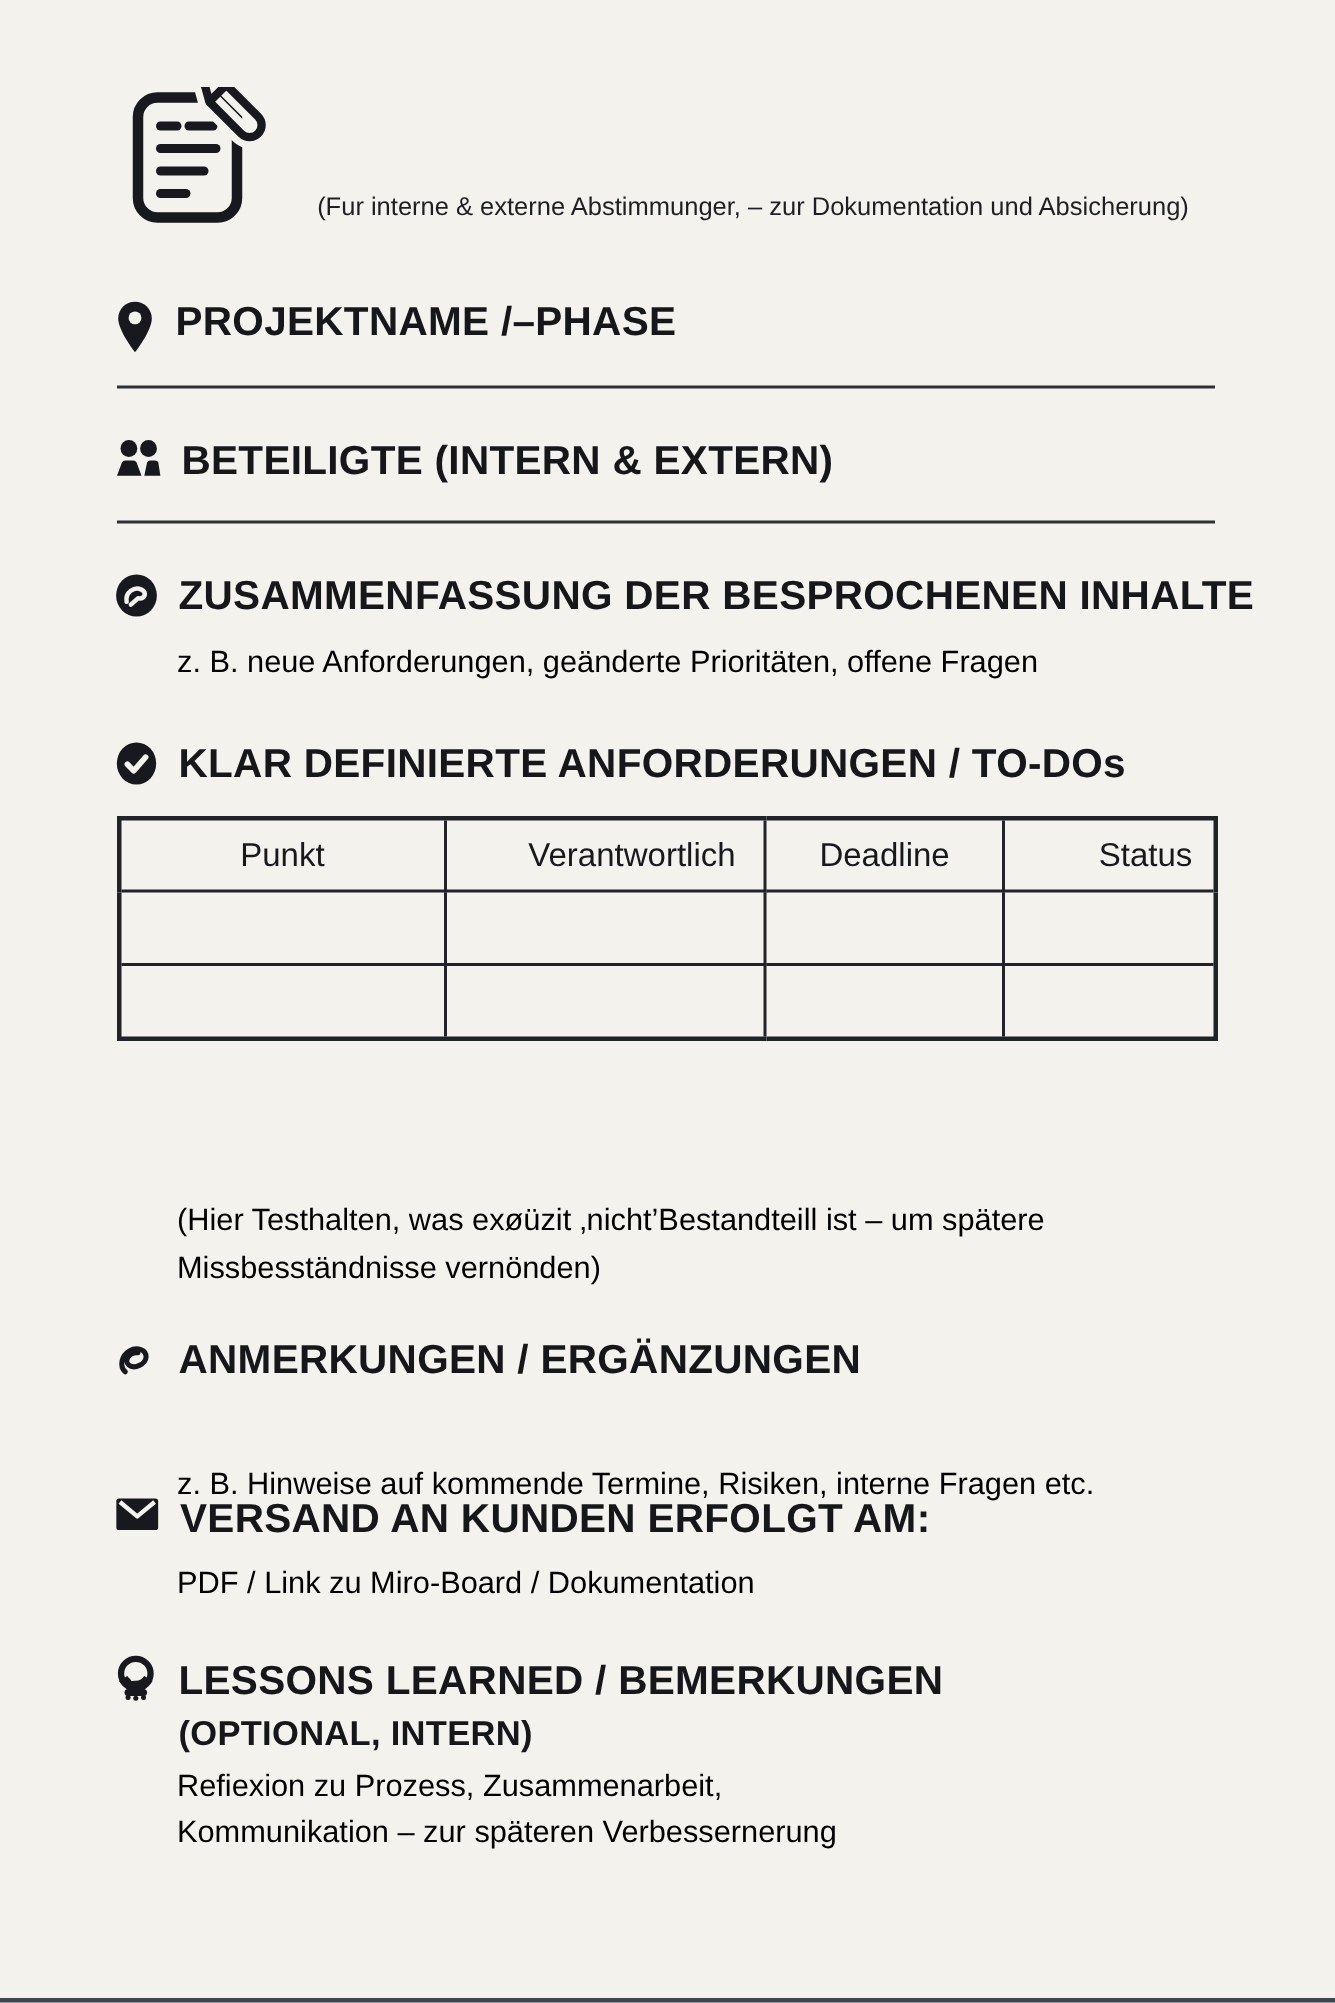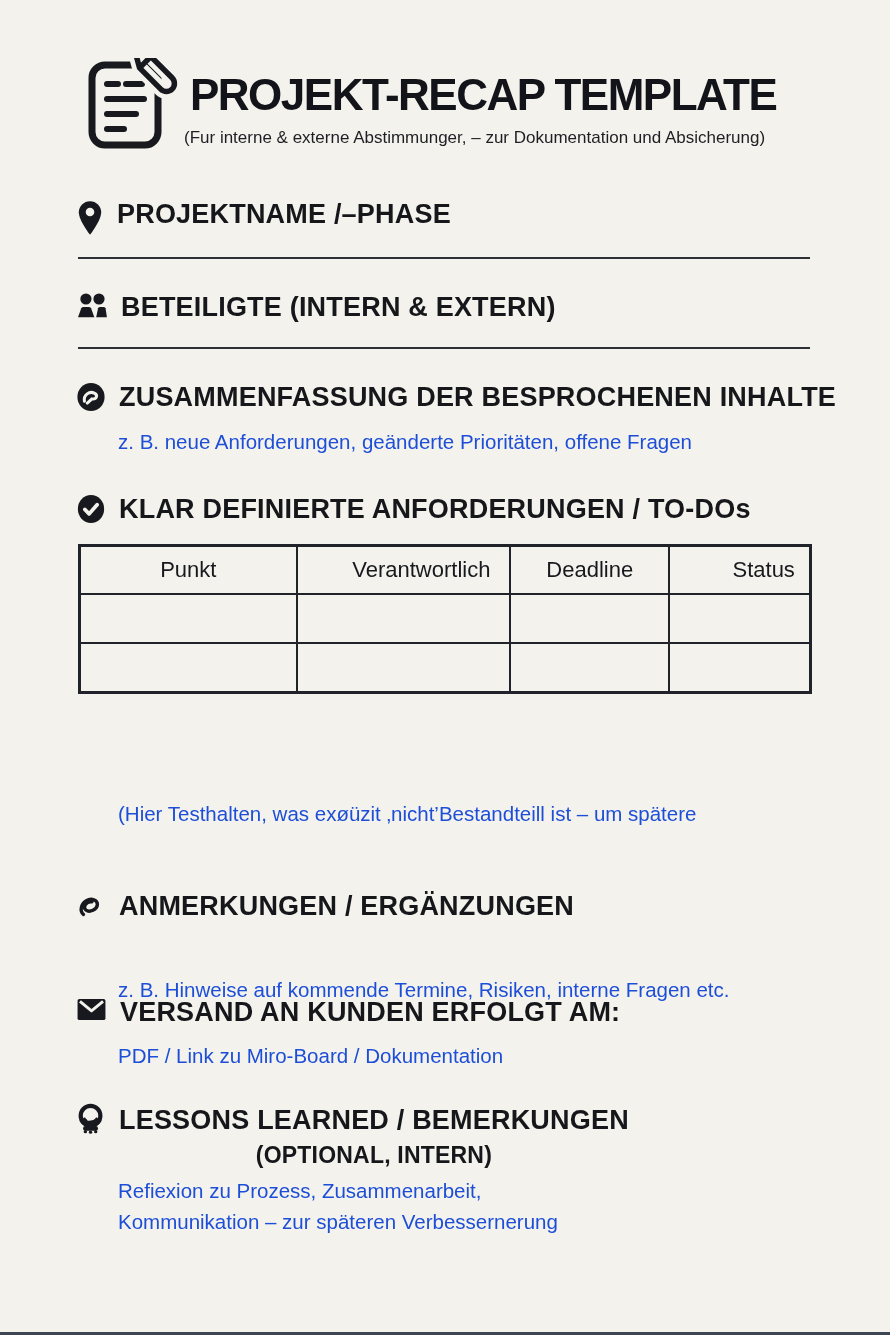--- a/index.html
+++ b/index.html
@@ -15,33 +15,33 @@
 
   
   .hdr-icon { position:absolute; left:78px; top:58px; width:106px; height:94px; }
   .hdr-title {
     position:absolute; left:190px; top:70px;
     font-size:44px; font-weight:800; letter-spacing:-1.5px;
     color:#121419; white-space:nowrap;
   }
   .hdr-sub {
     position:absolute; left:184px; top:128px; width:636px;
-    text-align:left; font-size:17px; color:#1d1f24; white-space:nowrap;
+    text-align:center; font-size:17px; color:#1d1f24; white-space:nowrap;
   }
 
   
   .sec { position:absolute; left:76px; display:flex; align-items:flex-start; gap:13px; }
   .sec .ic { flex:0 0 auto; display:flex; align-items:center; justify-content:center; }
   .h {
     font-size:27px; font-weight:bold; letter-spacing:0.2px; color:#15171b;
     white-space:nowrap;
   }
   .h2line { line-height:34px; }
   .hint {
-    position:absolute; left:118px; font-size:20.5px; color:#1d4ed8;
+    position:absolute; left:118px; font-size:20.5px; color:#000000;
     line-height:32px; white-space:nowrap;
   }
   .rule { position:absolute; left:78px; width:732px; height:2px; background:#2d3036; }
 
   
   .s-projekt   { top:199px; }
   .rule-1      { top:257px; }
   .s-beteiligte{ top:292px; }
   .rule-2      { top:347px; }
   .s-zusammen  { top:382px; }
@@ -64,21 +64,21 @@
   }
   .tbl td { height:49px; }
   .col1{width:29.7%;} .col2{width:29.2%;padding-left:36px;} .col3{width:21.8%;} .col4{width:19.3%;}
 
   .s-nicht   { top:731px; left:118px; }
   .hint-nicht{ top:798px; }
   .s-anmerk  { top:891px; }
   .hint-anmerk{ top:974px; }
   .s-versand { top:997px; }
   .hint-versand{ top:1040px; }
-  .s-lessons { top:1103px; align-items:flex-start;text-align:center; }
+  .s-lessons { top:1103px; align-items:flex-start; }
   .lessons-l2{ font-size:23px; line-height:32px; }
   .hint-lessons{ top:1175px; line-height:31px; }
 
   .bottom-edge { position:absolute; left:0; bottom:0; width:890px; height:3px; background:#3d4553; }
 
   svg { display:block; }
 </style>
 </head>
 <body>
 
@@ -98,21 +98,20 @@
       <g transform="translate(87,24) rotate(135)" stroke="#f4f2ec" stroke-width="15" stroke-linejoin="round">
         <path d="M-8,-2 a8,8 0 0 1 16,0 L8,28 L0,42 L-8,28 Z"></path>
       </g>
 
       <g transform="translate(87,24) rotate(135)" stroke="#17191e" stroke-width="5.5" stroke-linejoin="round">
         <path d="M-8,-2 a8,8 0 0 1 16,0 L8,28 L0,42 L-8,28 Z"></path>
         <line x1="-8" y1="28" x2="8" y2="28"></line>
       </g>
     </svg>
   </div>
-  <div class="hdr-title">PROJEKT-RECAP TEMPLATE</div>
   <div class="hdr-sub">(Fur interne &amp; externe Abstimmunger, – zur Dokumentation und Absicherung)</div>
 
   <div class="sec s-projekt">
     <span class="ic">
       <svg viewBox="0 0 30 40" width="28" height="38">
         <path d="M15 2 C8.4 2 3 7.3 3 13.9 C3 22.8 15 38 15 38 S27 22.8 27 13.9 C27 7.3 21.6 2 15 2 Z" fill="#17191e"></path>
         <circle cx="15" cy="13.5" r="4.6" fill="#f4f2ec"></circle>
       </svg>
     </span>
     <span class="h">PROJEKTNAME /–PHASE</span>
@@ -176,20 +175,21 @@
     </tbody>
   </table>
 
   <div class="sec s-nicht">
     <span class="h h2line">
       <br>
     </span>
   </div>
   <div class="hint hint-nicht">
     <span>(Hier Testhalten, was exøüzit ‚nicht’Bestandteill ist – um spätere</span><br>
+    <span>Missbesständnisse vernönden)</span>
   </div>
 
   <div class="sec s-anmerk">
     <span class="ic">
       <svg viewBox="0 0 32 34" width="30" height="32">
         <path d="M8,25 C3.5,21 5.5,13.5 11,10.2 C16.5,7 23,9.5 22.8,14.5 C22.6,19.5 14.5,23.5 10.5,20.2 C6.8,17 11,10.5 17,11.5" stroke="#17191e" stroke-width="3.6" fill="none" stroke-linecap="round"></path>
       </svg>
     </span>
     <span class="h">ANMERKUNGEN / ERGÄNZUNGEN</span>
   </div>

